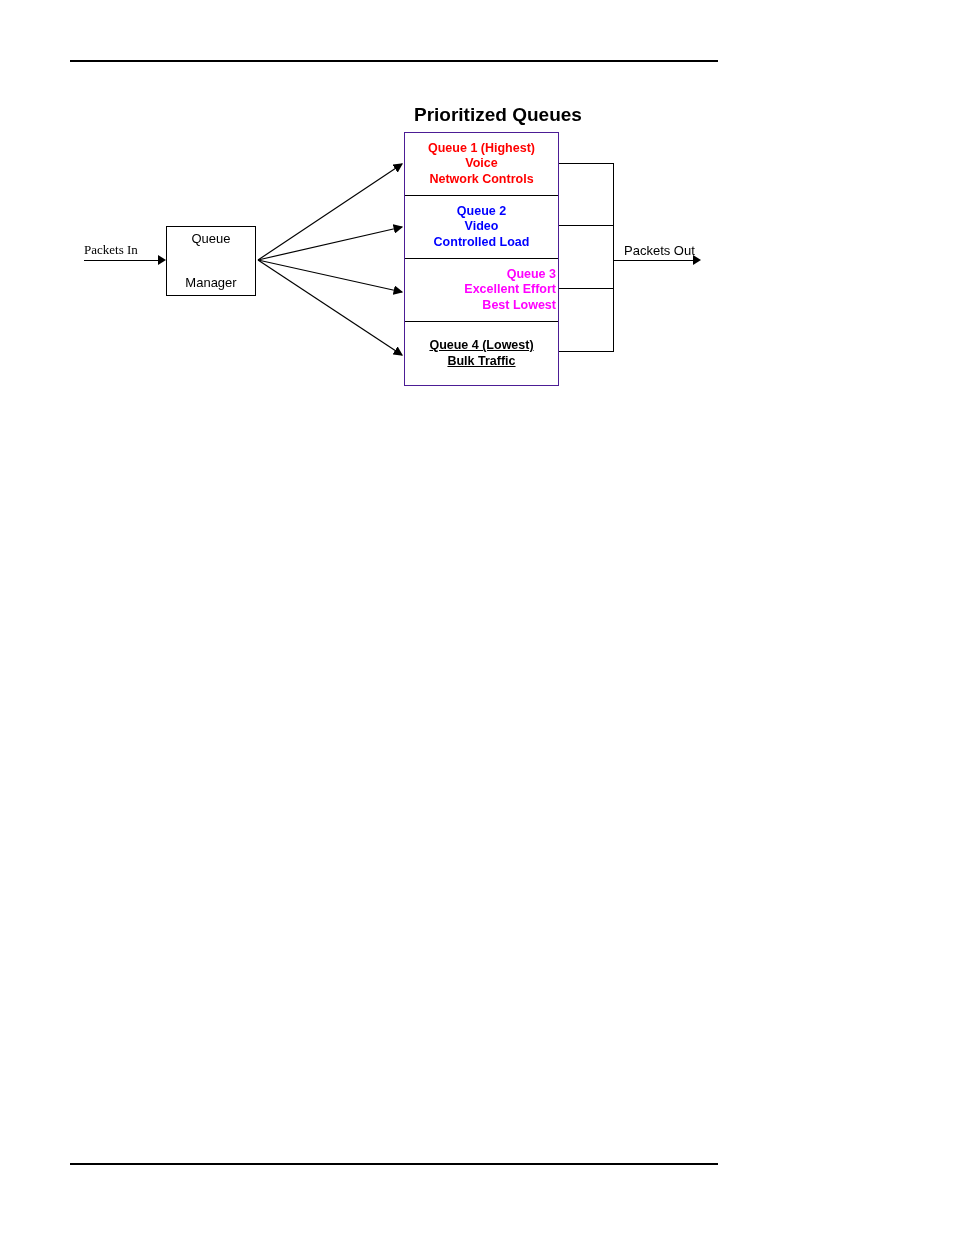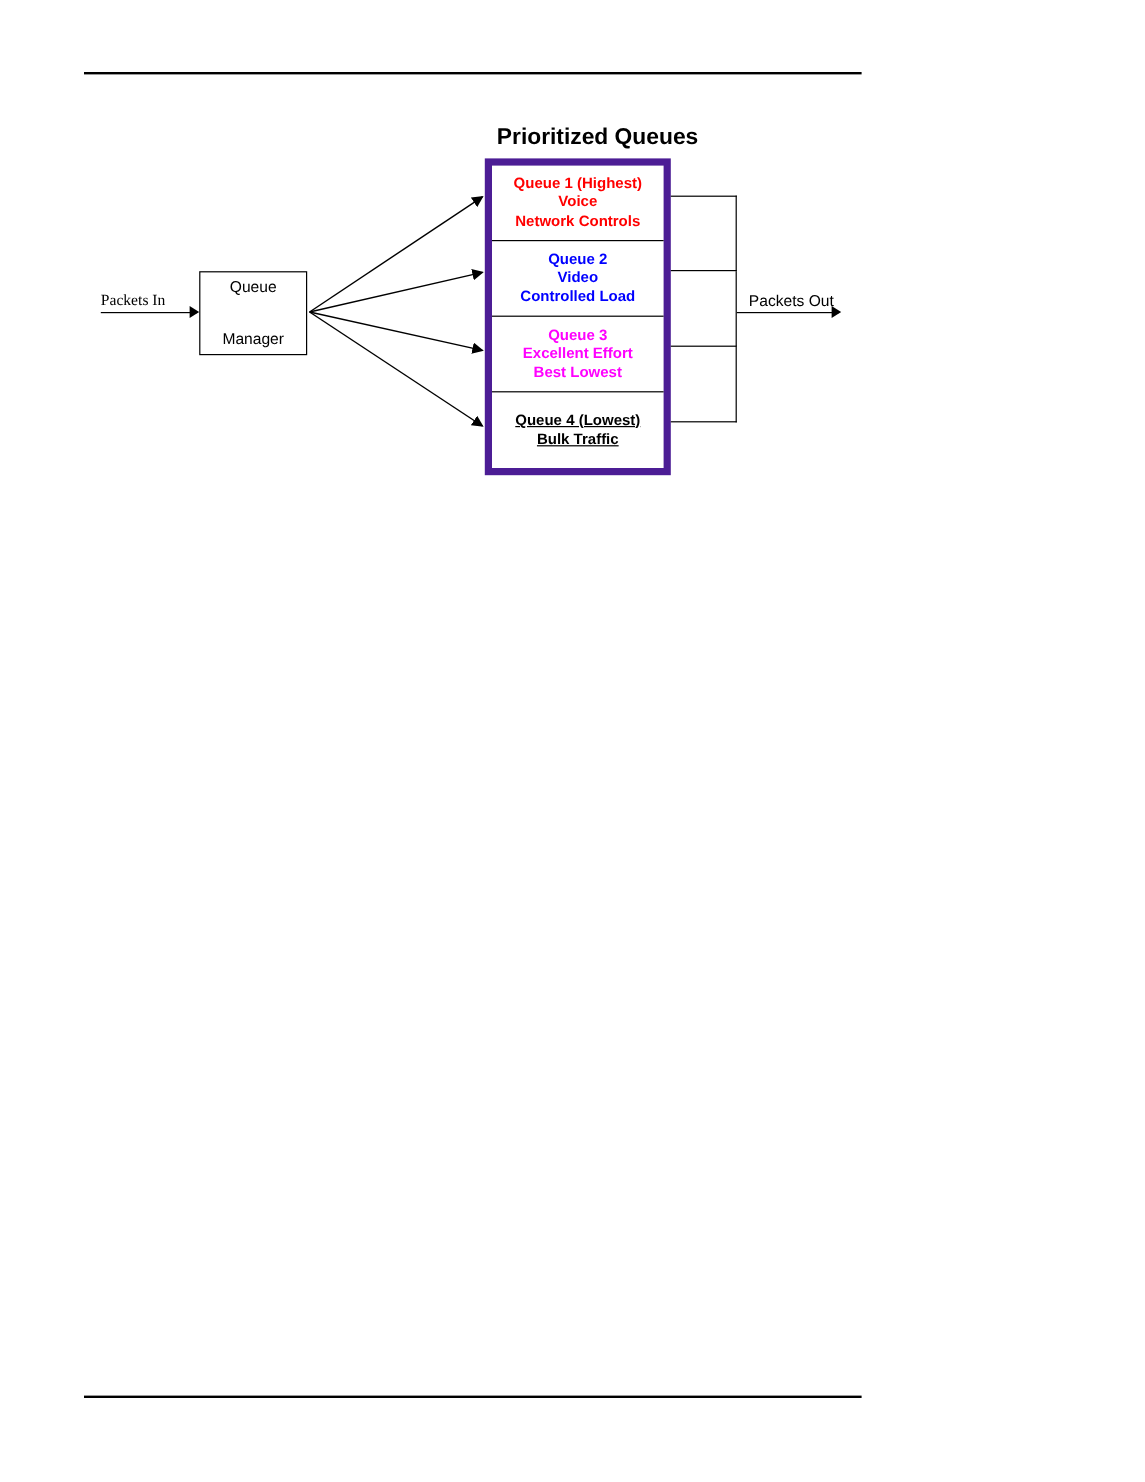--- a/index.html
+++ b/index.html
@@ -90,41 +90,41 @@
     top: 30px;
     width: 150px;
     height: 260px;
   }
 
   .queues-col {
     position: absolute;
     left: 320px;
     top: 30px;
     width: 155px;
-    border: 6px solid #4c1d95;
+    border: 1px solid #4c1d95;
     box-sizing: border-box;
   }
   .queue-cell {
     height: 63px;
     border-bottom: 1px solid #000;
     box-sizing: border-box;
     font-family: Arial, Helvetica, sans-serif;
     font-size: 12.5px;
     font-weight: bold;
     text-align: center;
     display: flex;
     flex-direction: column;
     justify-content: center;
     line-height: 1.25;
     padding: 2px;
   }
   .queue-cell:last-child { border-bottom: none; }
   .q1 { color: #ff0000; }
   .q2 { color: #0000ff; }
-  .q3 { color: #ff00ff; }
+  .q3 { color: #ff00ff; align-items: flex-end; }
   .q4 { color: #000; text-decoration: underline; }
 
   .outbox-col {
     position: absolute;
     left: 475px;
     top: 30px;
     width: 55px;
     box-sizing: border-box;
   }
   .outbox-cell {

